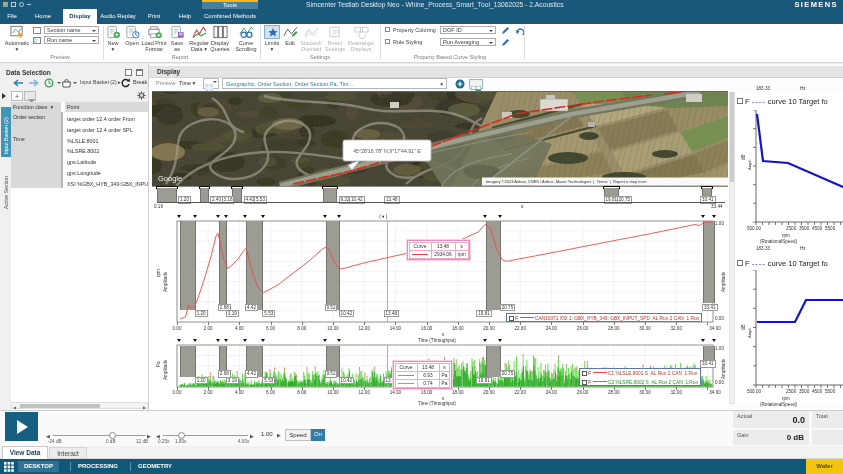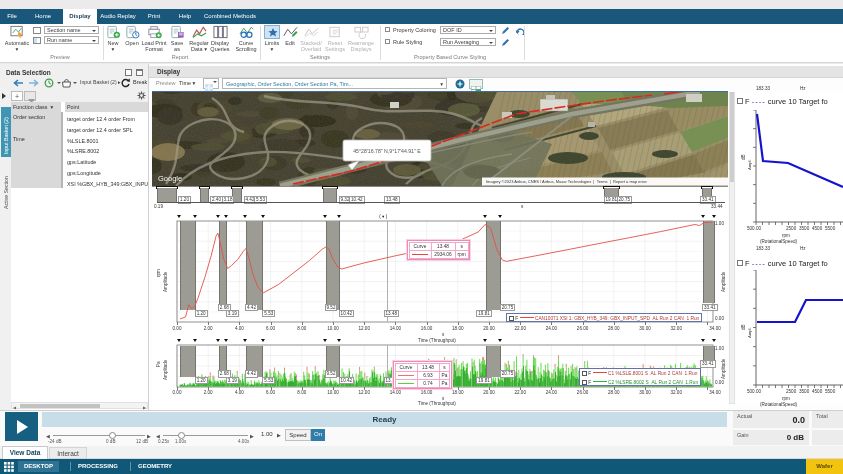--- a/index.html
+++ b/index.html
@@ -37,20 +37,29 @@
 .legend{position:absolute;background:#fff;border:1px solid #6073ae;font-size:4.8px;color:#333;white-space:nowrap;line-height:8px;padding:0 2px;}
 .mk{position:absolute;width:0;height:0;border:2px solid transparent;border-top:3.2px solid #111;}
 
 #botbar{position:absolute;left:0;top:410px;width:843px;height:36px;background:#fafafa;border-top:1px solid #cfcfcf;}
 #tabs2{position:absolute;left:0;top:446px;width:843px;height:13px;background:#f2f2f2;border-bottom:1px solid #d9d9d9;}
 #statusbar{position:absolute;left:0;top:459px;width:843px;height:15px;background:#0f5878;}
 .schip{position:absolute;top:2px;height:11px;color:#fff;font-size:6px;font-weight:bold;line-height:11px;padding:0 6px;}
 </style></head><body>
 <div id="app">
 
+<div id="titlebar">
+ <div class="abs" style="left:3px;top:2px;width:5px;height:5px;background:linear-gradient(135deg,#e8a33d,#58a6c8);"></div>
+ <div class="abs" style="left:11px;top:2px;width:5px;height:5px;border:1px solid #bcd;"></div>
+ <div class="abs" style="left:19px;top:2px;width:5px;height:5px;border:1px solid #bcd;border-radius:50%;"></div>
+ <div class="abs" style="left:27px;top:4px;width:4px;height:1px;background:#bcd;"></div>
+ <div id="tools">Tools</div>
+ <div id="titletext">Simcenter Testlab Desktop Neo - Whine_Process_Smart_Tool_13062025 - 2.Acoustics</div>
+ <div id="siemens">SIEMENS</div>
+</div>
 <div id="tabrow">
  <div class="tab" style="left:0px;width:24px;">File</div>
  <div class="tab" style="left:28px;width:30px;">Home</div>
  <div class="tab act" style="left:63px;width:34px;">Display</div>
  <div class="tab" style="left:97px;width:42px;">Audio Replay</div>
  <div class="tab" style="left:141px;width:26px;">Print</div>
  <div class="tab" style="left:172px;width:26px;">Help</div>
  <div class="tab" style="left:200px;width:60px;">Combined Methods</div>
 </div>
 
@@ -840,21 +849,20 @@
 <div class="ticklbl" style="left:799px;top:389px;">3500</div>
 <div class="ticklbl" style="left:812px;top:389px;">4500</div>
 <div class="ticklbl" style="left:825px;top:389px;">5500</div>
 <div class="ticklbl" style="left:782px;top:395.5px;">rpm</div>
 <div class="ticklbl" style="left:760px;top:401.5px;">(RotationalSpeed)</div>
 <div class="rot" style="left:741px;top:330px;">dB</div>
 <div class="rot" style="left:747px;top:338px;font-size:4.2px;">Ampl.</div>
 <div class="abs" style="left:5px;top:412px;width:33px;height:29px;background:#175f80;">
       <div style="position:absolute;left:12px;top:8px;width:0;height:0;border:7px solid transparent;border-left:11px solid #fff;border-right:none;"></div>
     </div>
-<div class="abs" style="left:42px;top:412px;width:685px;height:15px;background:#c7dde8;font-size:8px;font-weight:bold;color:#1c3f52;text-align:center;line-height:15px;">Ready</div>
 <div class="abs" style="left:46px;top:433px;font-size:5px;color:#555;">◀</div>
 <div class="abs" style="left:53px;top:435px;width:92px;height:1px;background:#999;"></div>
 <div class="abs" style="left:109px;top:431.5px;width:7px;height:7px;border:1px solid #888;border-radius:50%;background:#fff;"></div>
 <div class="abs" style="left:147px;top:433px;font-size:5px;color:#555;">▶</div>
 <div class="ticklbl" style="left:48px;top:439px;color:#555;">-24 dB</div>
 <div class="ticklbl" style="left:106px;top:439px;color:#555;">0 dB</div>
 <div class="ticklbl" style="left:136px;top:439px;color:#555;">12 dB</div>
 <div class="abs" style="left:156px;top:433px;font-size:5px;color:#555;">◀</div>
 <div class="abs" style="left:163px;top:435px;width:85px;height:1px;background:#999;"></div>
 <div class="abs" style="left:178px;top:431.5px;width:7px;height:7px;border:1px solid #888;border-radius:50%;background:#fff;"></div>

